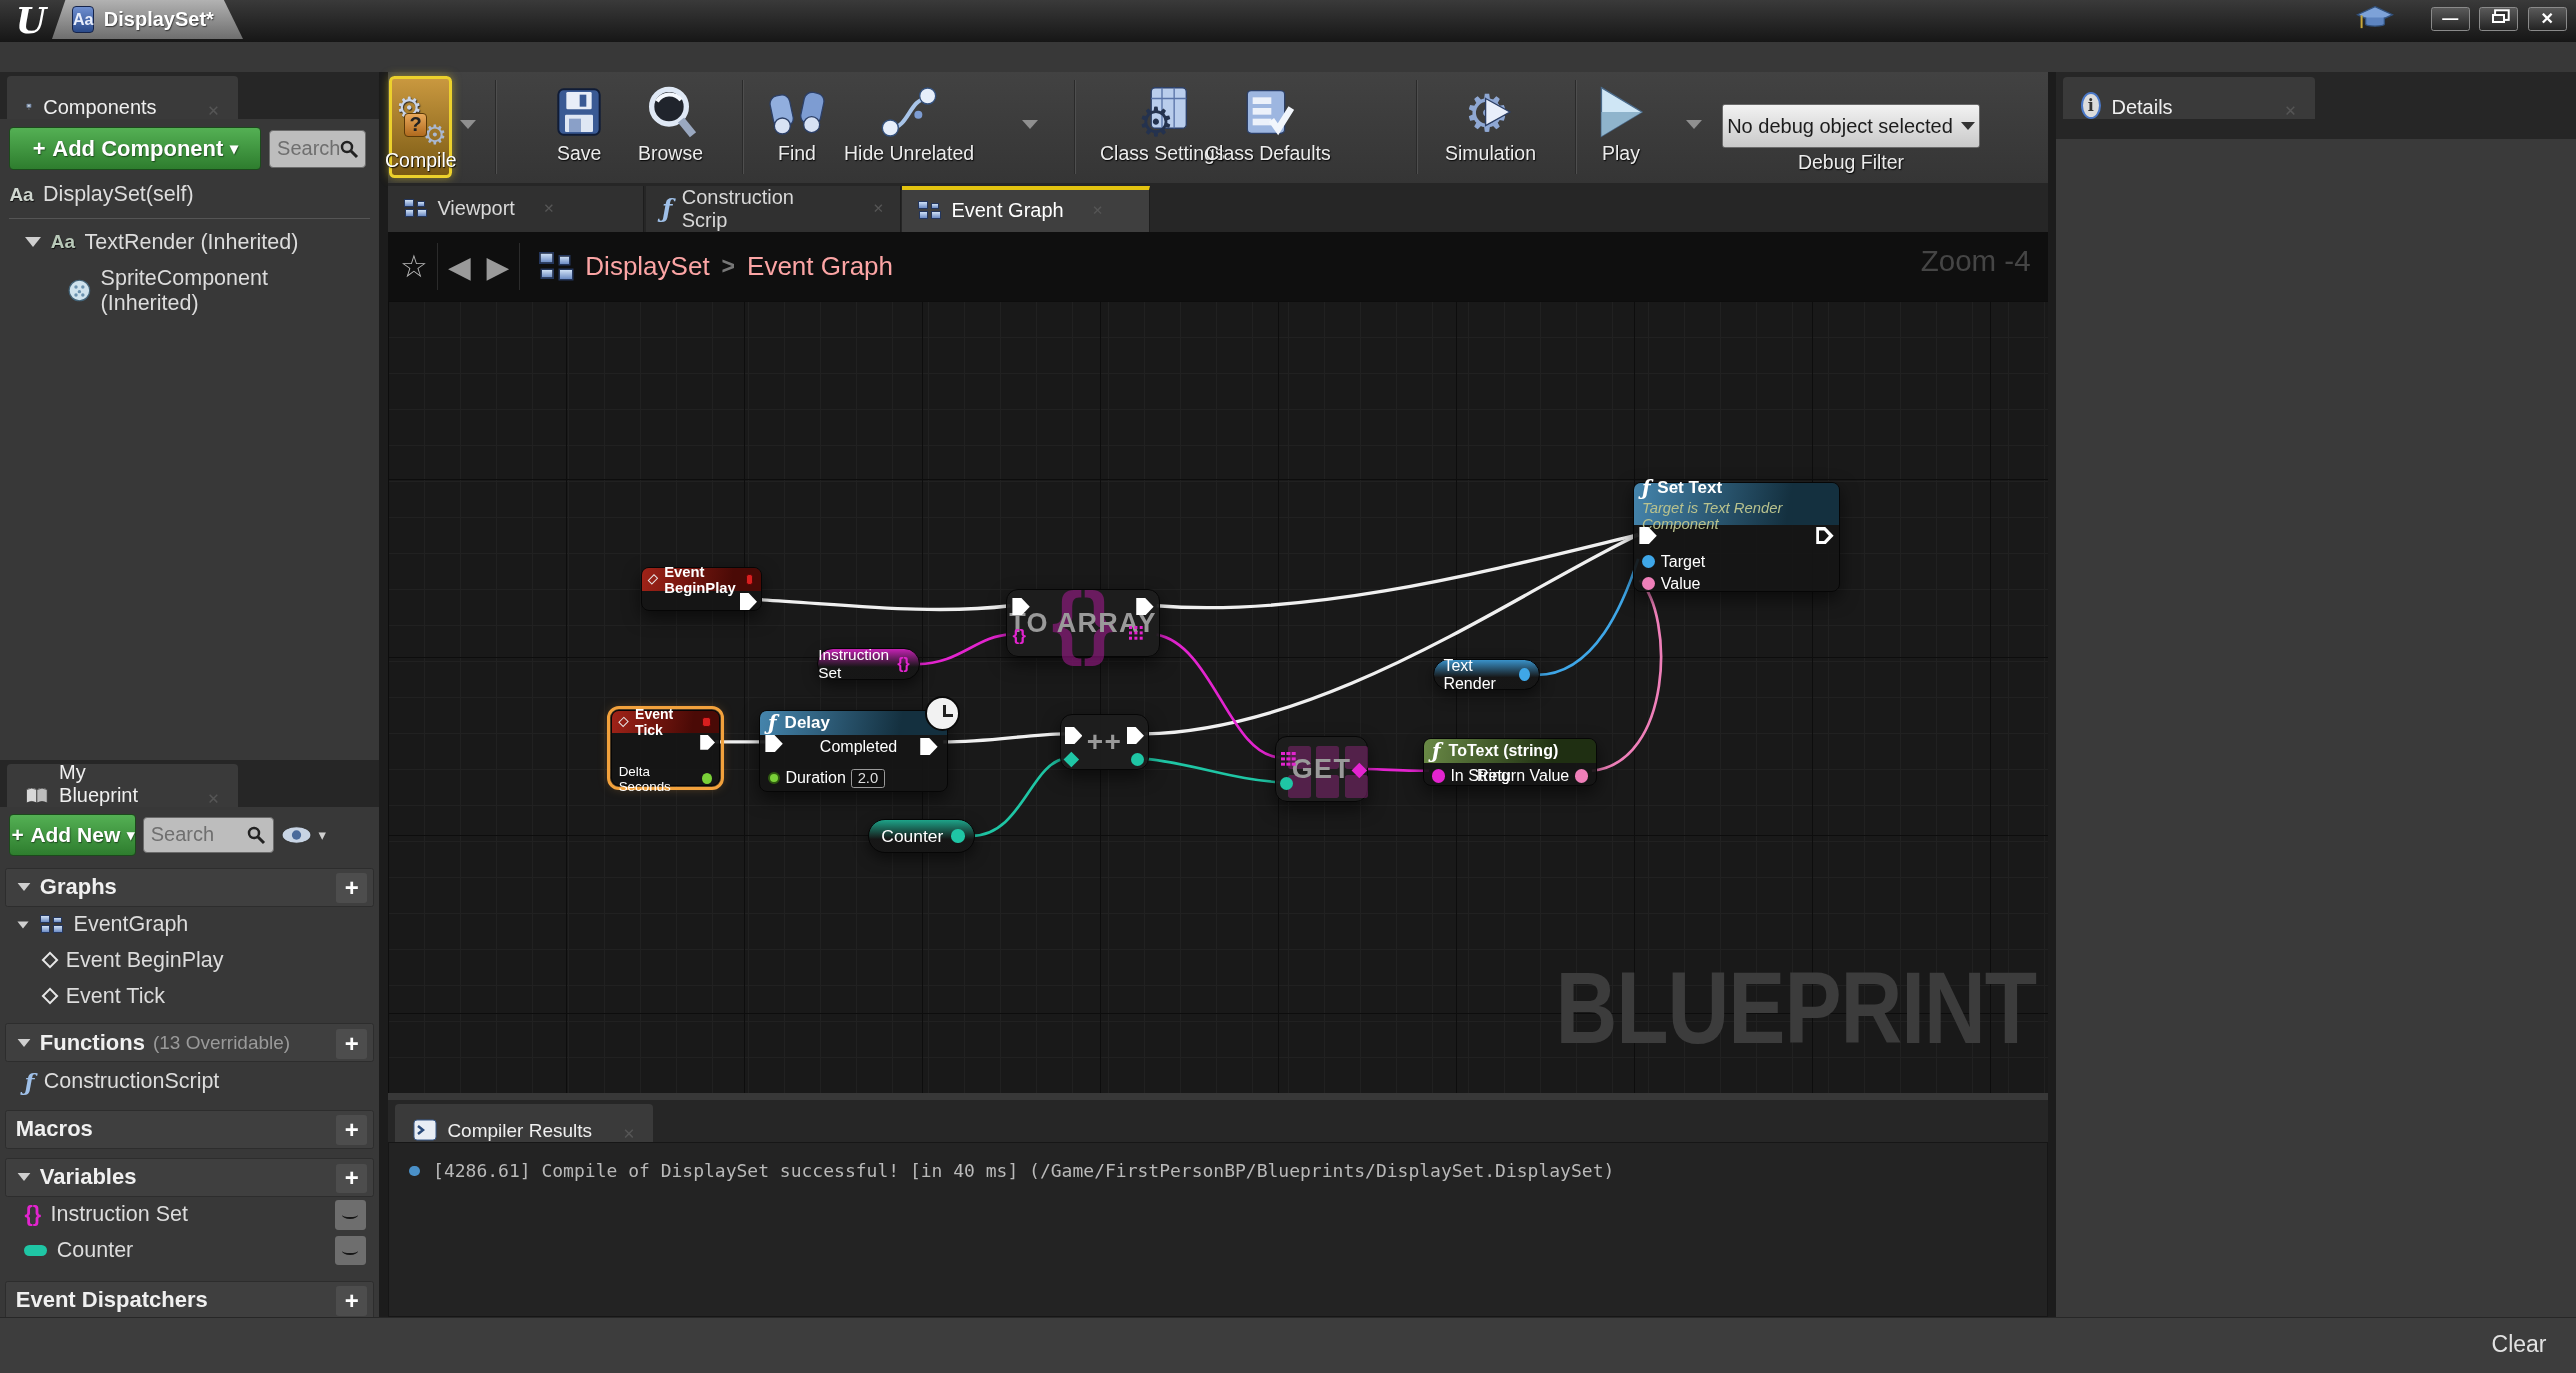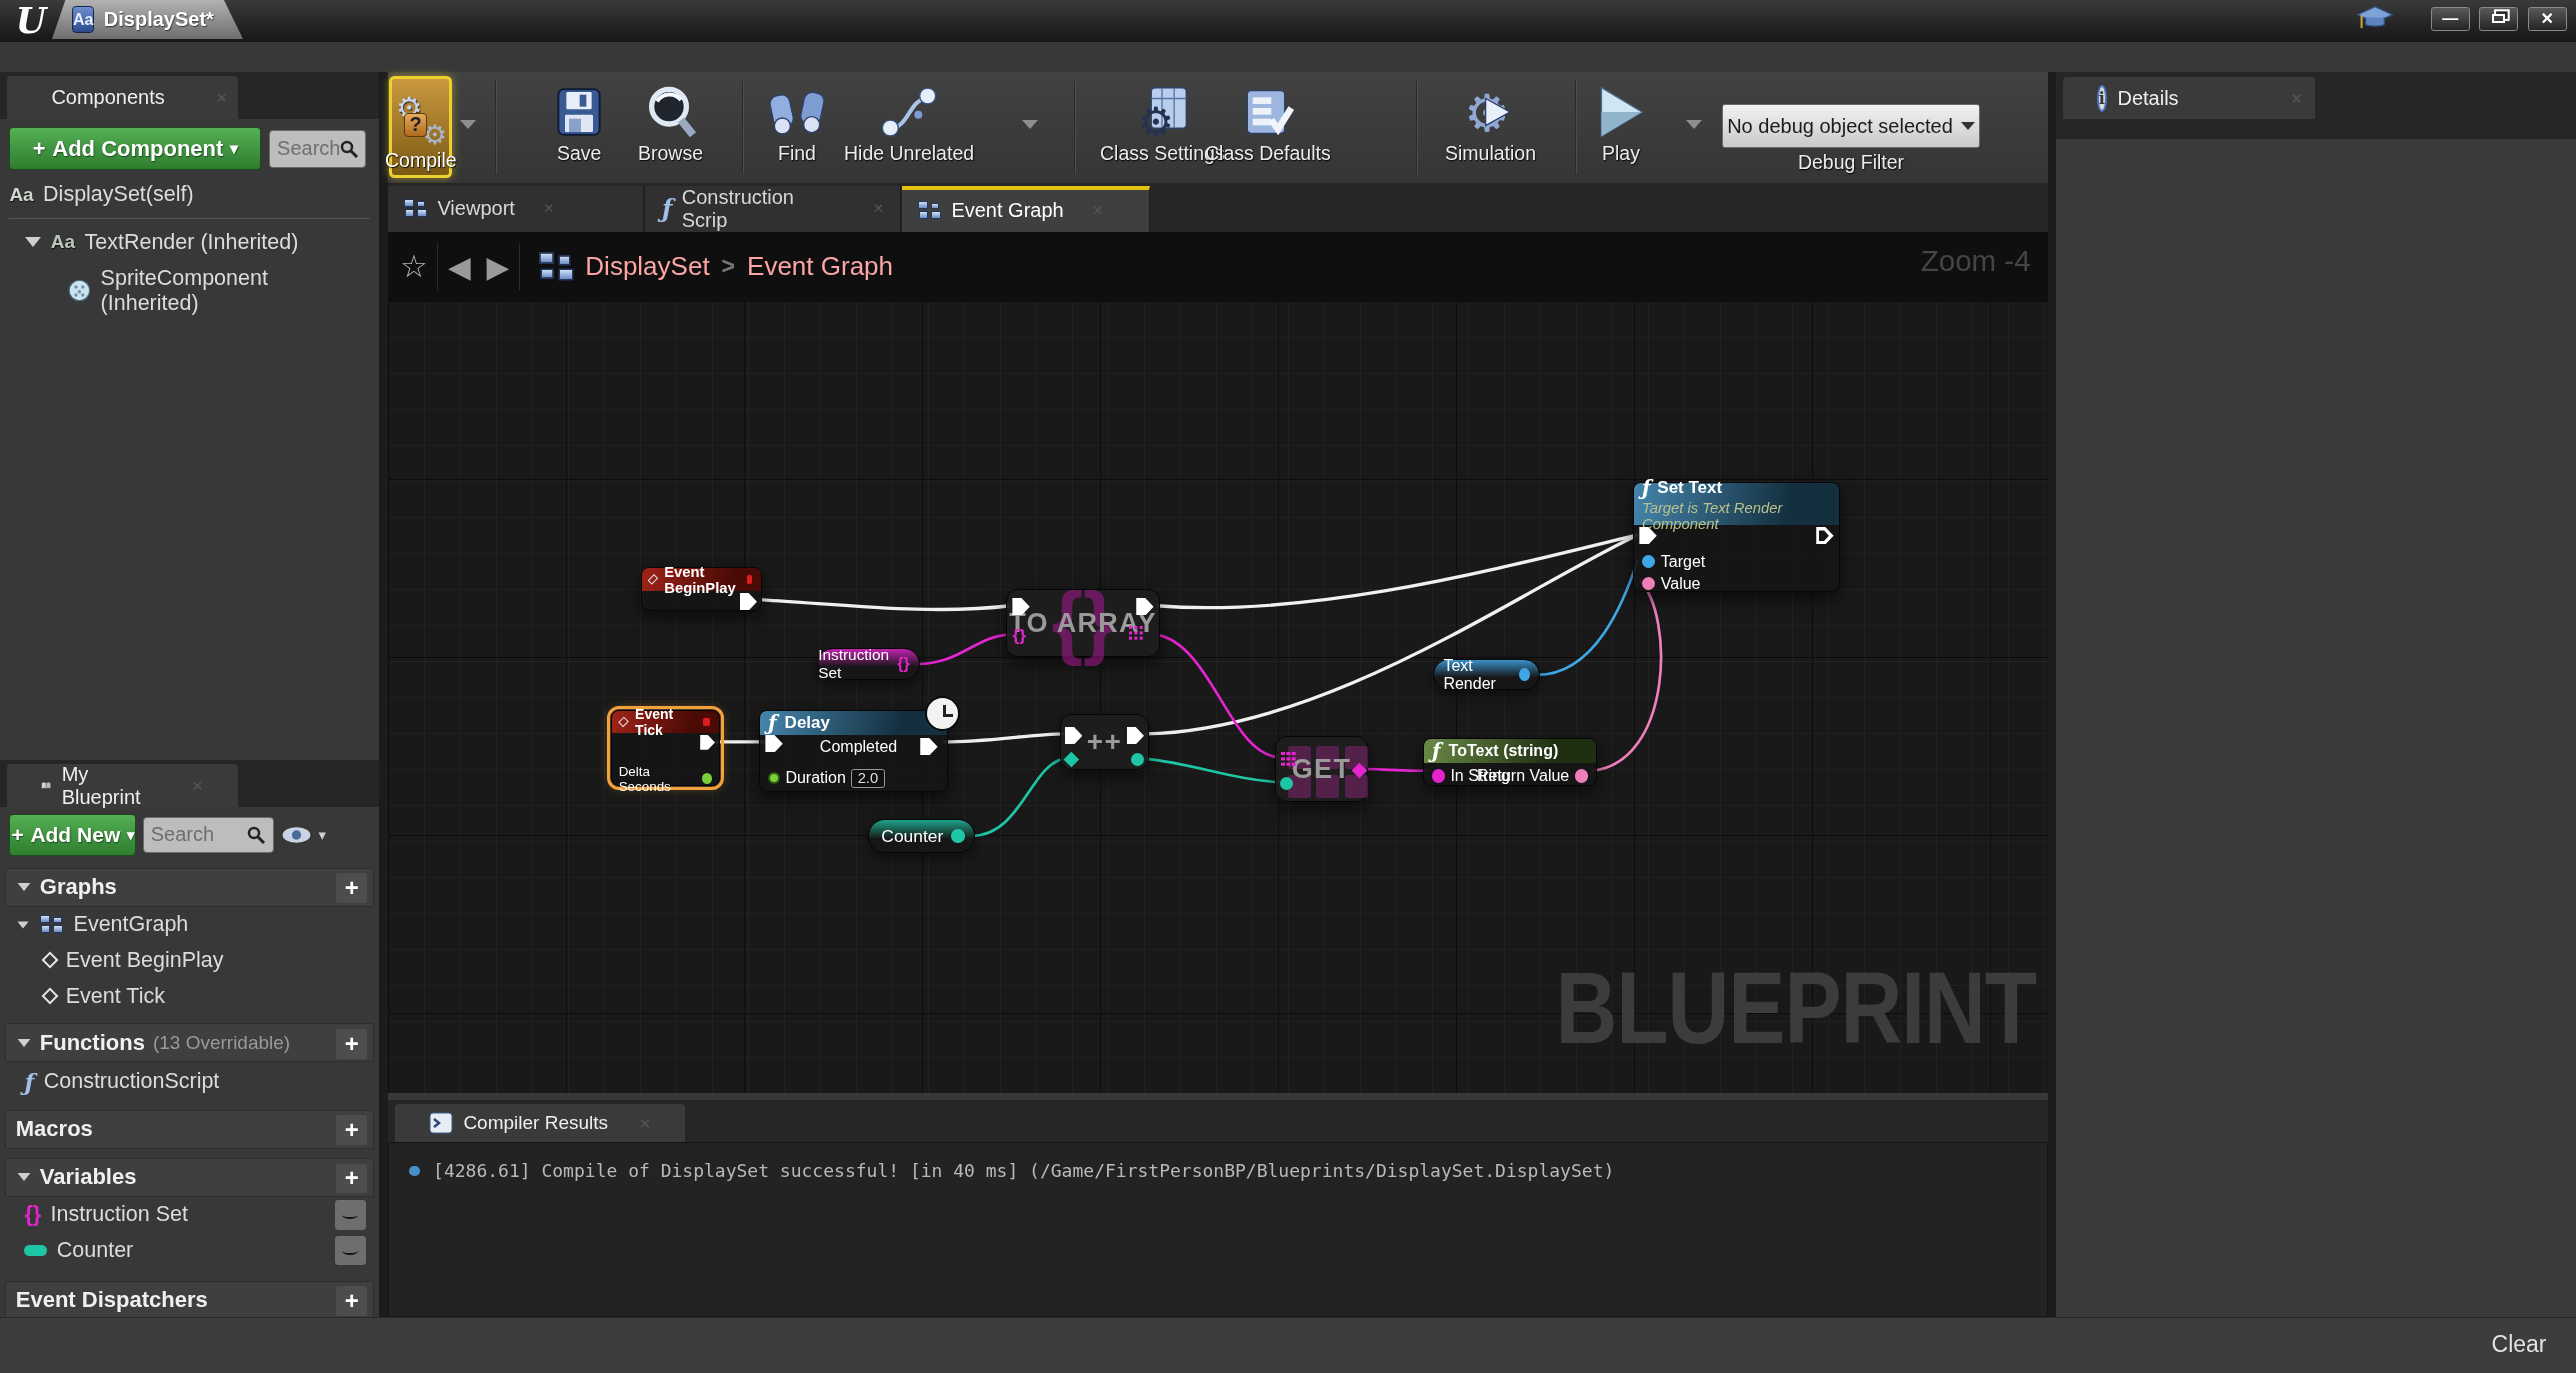--- a/index.html
+++ b/index.html
@@ -31,21 +31,21 @@
   .left-panel{position:absolute;left:0;top:72px;width:379px;height:1245px;background:#383838}
   .v-divider{position:absolute;left:379px;top:72px;width:8.7px;height:1245px;background:#1c1c1c}
   .center{position:absolute;left:388px;top:72px;width:1660px;height:1245px;background:#383838}
   .v-divider2{position:absolute;left:2048px;top:72px;width:8px;height:1245px;background:#1c1c1c}
   .right-panel{position:absolute;left:2056px;top:72px;width:520px;height:1245px;background:#383838}
   .statusbar{position:absolute;left:0;top:1317px;width:2576px;height:56px;background:#3d3d3d;border-top:1.3px solid #272727}
   .statusbar .clear{position:absolute;right:29.5px;top:13.4px;color:#e2e2e2;font-size:23px}
 
   
   .tabrow{position:relative;width:100%;height:47px;background:#262626}
-  .ptab{position:absolute;left:6.7px;top:4px;height:43px;background:#3a3a3a;border-radius:4px 4px 0 0;display:flex;align-items:center;gap:10.7px;padding:0 34px;color:#efefef;font-size:20px}
+  .ptab{position:absolute;left:6.7px;top:4px;height:43px;background:#3a3a3a;border-radius:4px 4px 0 0;display:flex;align-items:flex-end;gap:10.7px;padding:0 18px;color:#efefef;font-size:20px}
   .ptab .x{color:#555;font-size:14.8px;margin-left:40px}
 
   
   .green-btn{background:linear-gradient(#54b054,#2e7d2e);border:0.7px solid #1c4a1c;border-radius:4px;color:#fff;font-weight:bold;display:flex;align-items:center;justify-content:center;gap:6.7px;text-shadow:0.7px 1.3px 1.3px rgba(0,0,0,.5)}
   .search-box{background:#bdbdbd;border:0.7px solid #6a6a6a;border-radius:4px;display:flex;align-items:center;padding:0 6.7px;overflow:hidden}
   .search-box input{border:0;outline:0;background:transparent;color:#4a4a4a;font-size:20px;width:100%;font-family:"Liberation Sans",sans-serif}
   .search-box input::placeholder{color:#6f6f6f}
   .tree-row{display:flex;align-items:center;gap:9.4px;color:#dcdcdc;font-size:21.5px;padding:5.4px 0}
   .tri{width:0;height:0;border-left:8.7px solid transparent;border-right:8.7px solid transparent;border-top:10.7px solid #cfcfcf}
   .aa-mini{color:#cfd6cf;font-weight:bold;font-size:19px;text-shadow:0.7px 1.3px 0.7px #111}

